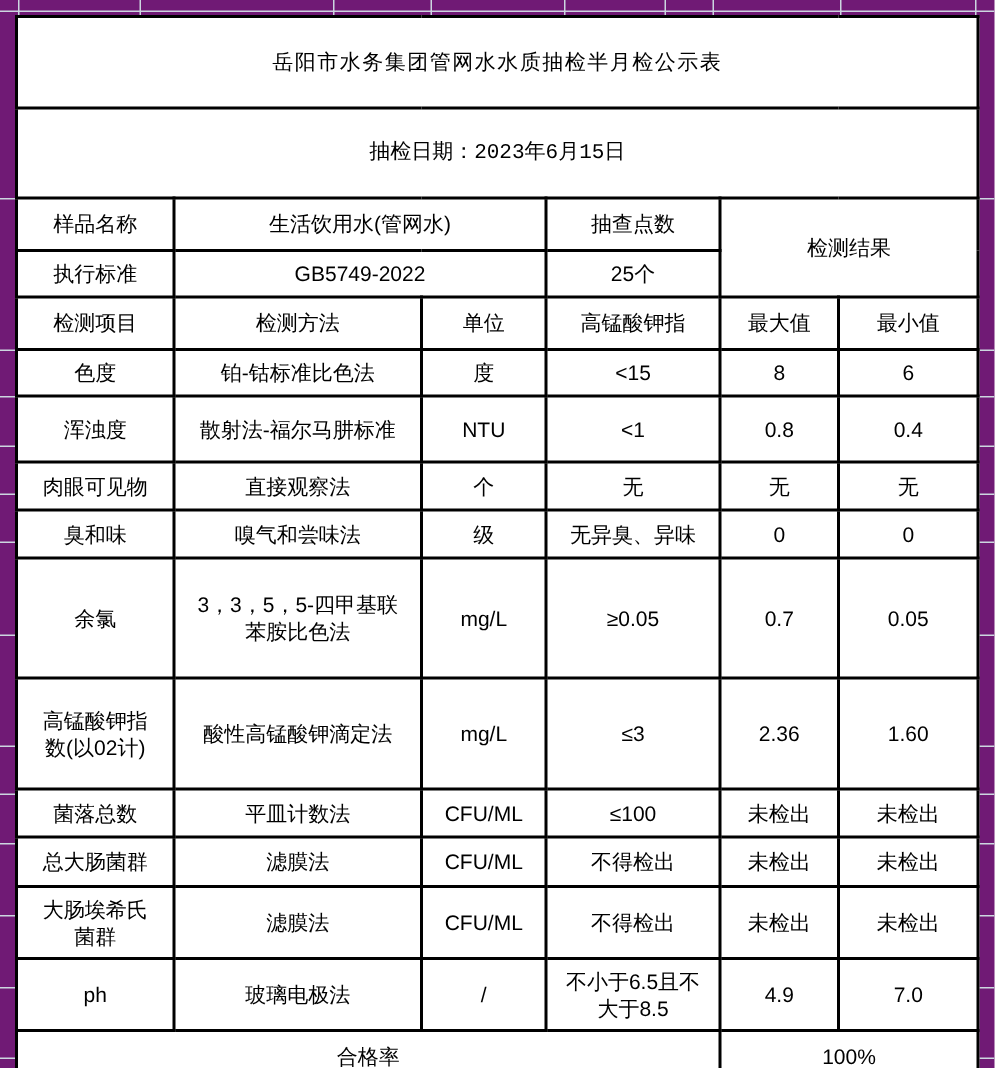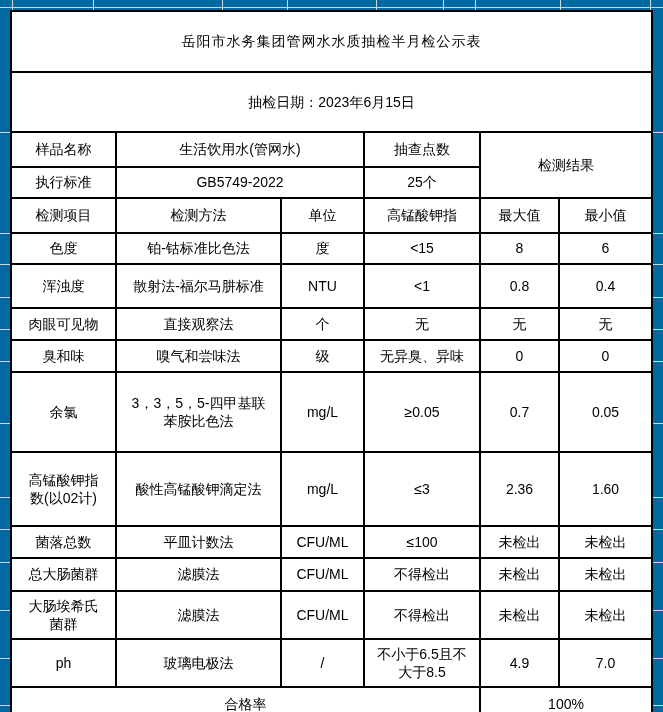--- a/index.html
+++ b/index.html
@@ -3,42 +3,42 @@
 <meta charset="utf-8">
 <style>
   html,body{margin:0;padding:0;}
   body{
     width:663px;height:712px;
     background:#ffffff;
     font-family:"Liberation Sans","DejaVu Sans",sans-serif;
     color:#000;
     -webkit-font-smoothing:antialiased;
   }
-  .sheet{position:relative;width:663px;height:712px;background:#0369a1;overflow:hidden;}
+  .sheet{position:relative;width:663px;height:712px;background:#701a75;overflow:hidden;}
 
   
   .gridlines{position:absolute;inset:0;z-index:0;}
   .gl-v{position:absolute;top:0;bottom:0;width:1px;background:#ccd6e0;}
   .gl-h{position:absolute;left:0;right:0;height:1px;background:#ccd6e0;}
 
   table.report{
     position:absolute;left:10px;top:10px;z-index:1;
     width:641px;border-collapse:collapse;table-layout:fixed;
     background:#fff;
   }
   table.report td{
     border:2px solid #000;
     padding:0 2px;
     text-align:center;vertical-align:middle;
     font-size:14px;font-weight:400;line-height:1.3;
     white-space:pre-line;
     overflow:hidden;
   }
   td.title-cell{font-size:18px;font-weight:700;letter-spacing:1px;}
-  td.date-cell{text-align:right;padding-right:30px;font-size:15px;}
+  td.date-cell{text-align:right;padding-right:30px;font-size:15px;font-family:Liberation Mono, monospace;}
   td.hdr{font-size:15px;font-weight:700;margin-top:44px;}
   td.result-cell{font-size:18px;font-weight:700;}
   td.item{font-size:15px;font-weight:700;margin-top:32px;}
   td.footer-label{font-size:15px;font-weight:700;}
   td.footer-value{font-size:15px;font-weight:700;}
 </style>
 </head>
 <body>
 
 <div class="sheet">

